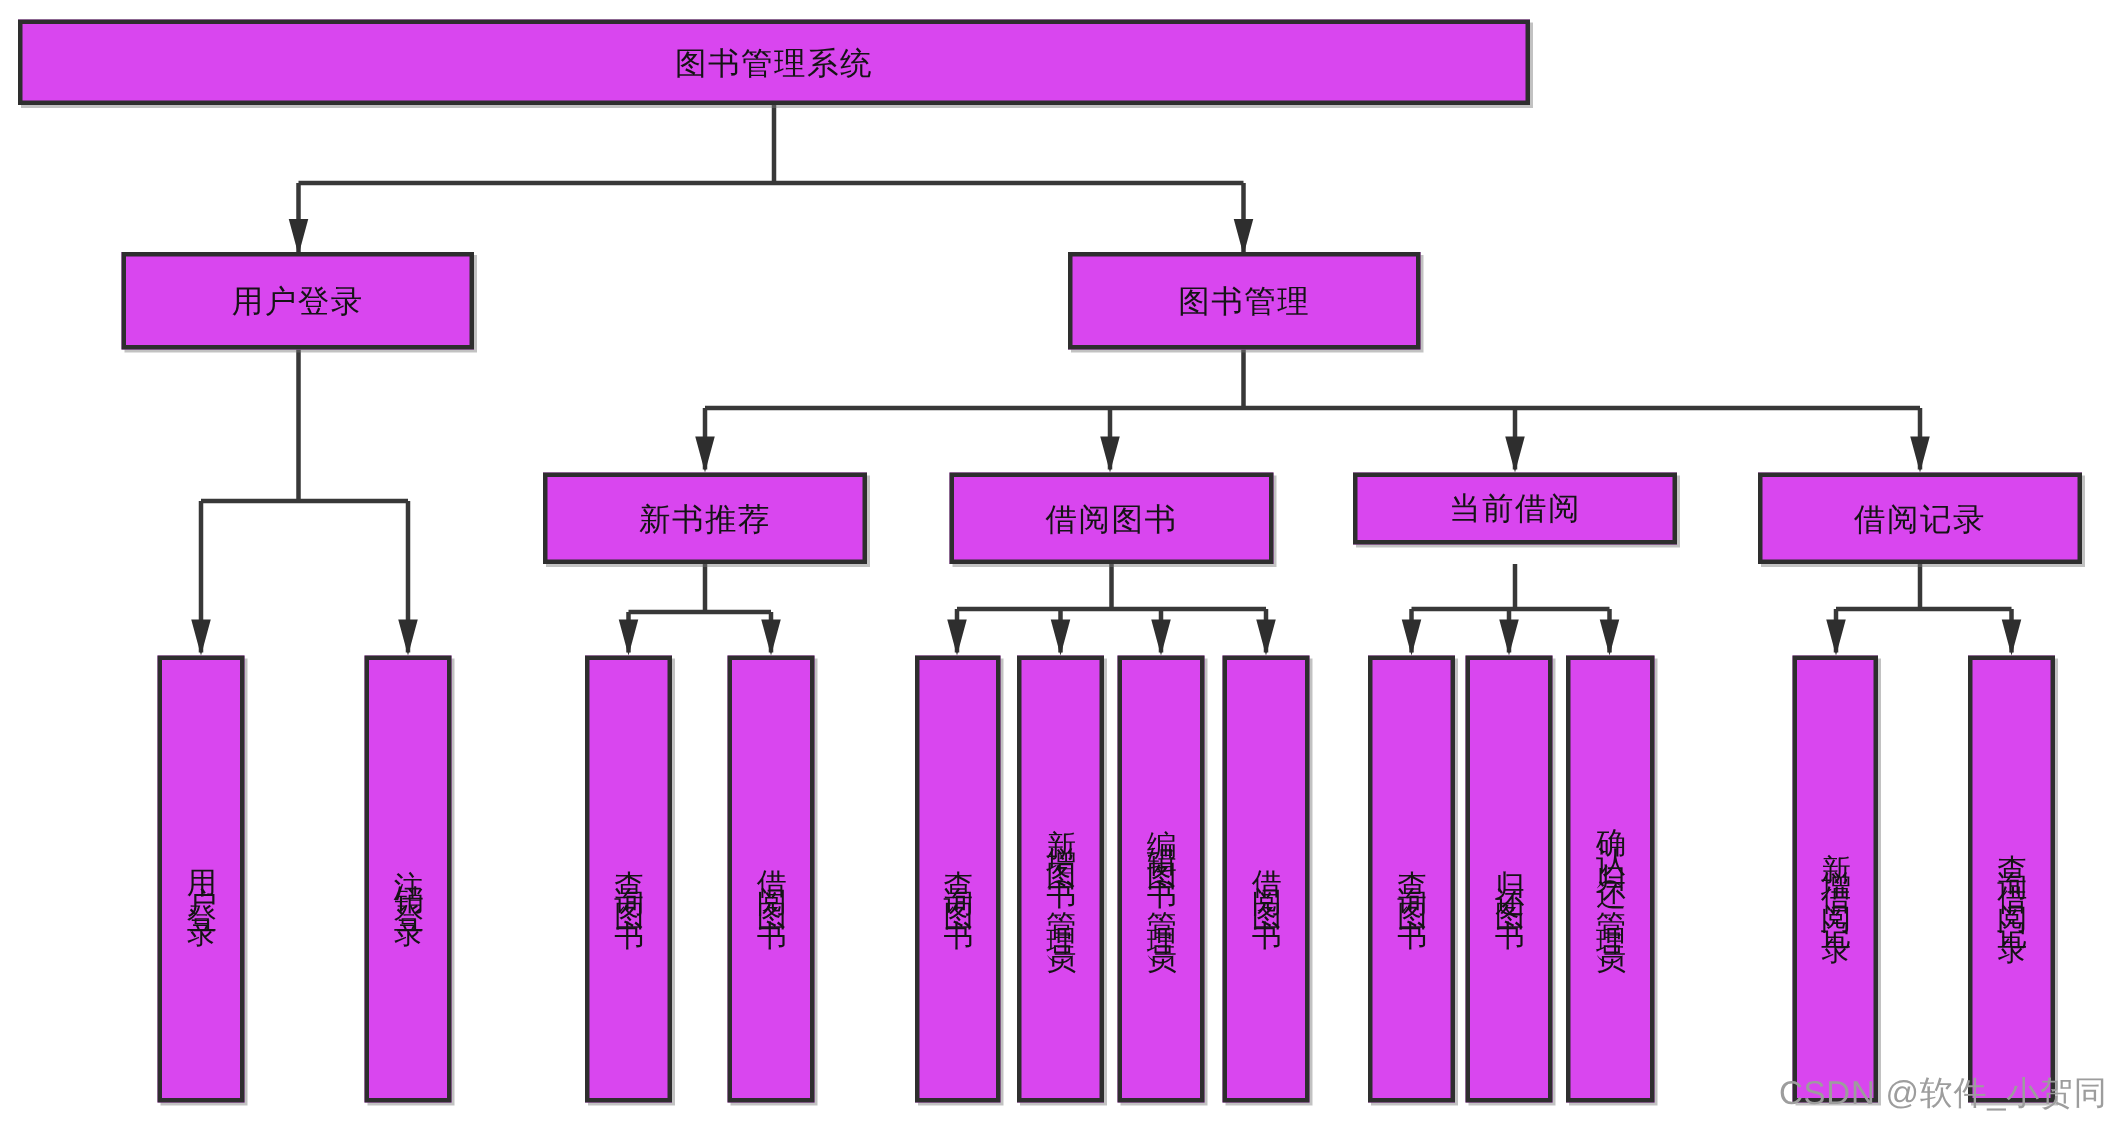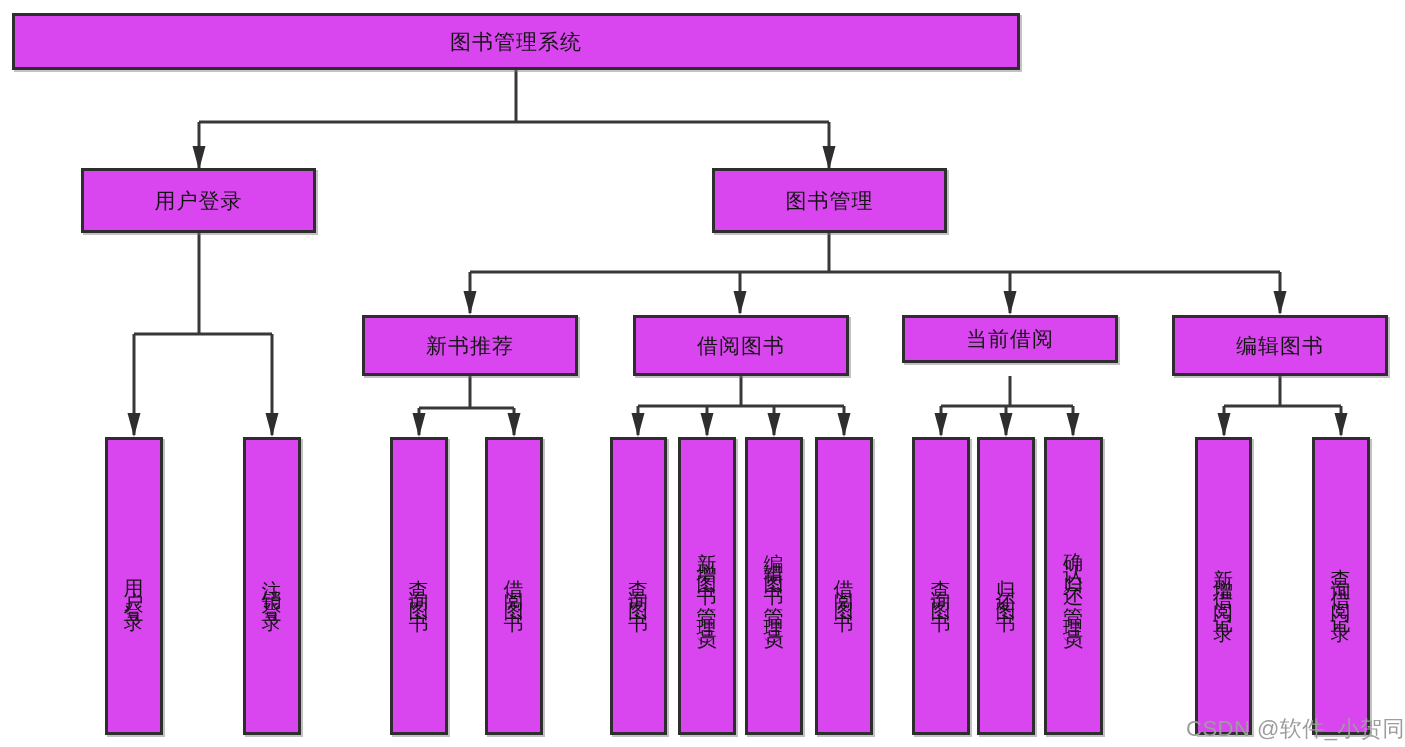--- a/index.html
+++ b/index.html
@@ -105,21 +105,21 @@
   <div class="node hbox" style="left:712px;top:168px;width:235px;height:65px;">
     <span>图书管理</span>
   </div>
   <div class="node hbox" style="left:633px;top:315px;width:216px;height:61px;">
     <span>借阅图书</span>
   </div>
   <div class="node hbox" style="left:902px;top:315px;width:216px;height:48px;">
     <span>当前借阅</span>
   </div>
   <div class="node hbox" style="left:1172px;top:315px;width:216px;height:61px;">
-    <span>编辑图书</span>
+    <span>借阅记录</span>
   </div>
 
   <div class="node vbox" style="left:105px;">
     <span>用户登录</span>
   </div>
   <div class="node vbox" style="left:243px;">
     <span>注销登录</span>
   </div>
 
   <div class="node vbox" style="left:390px;">

